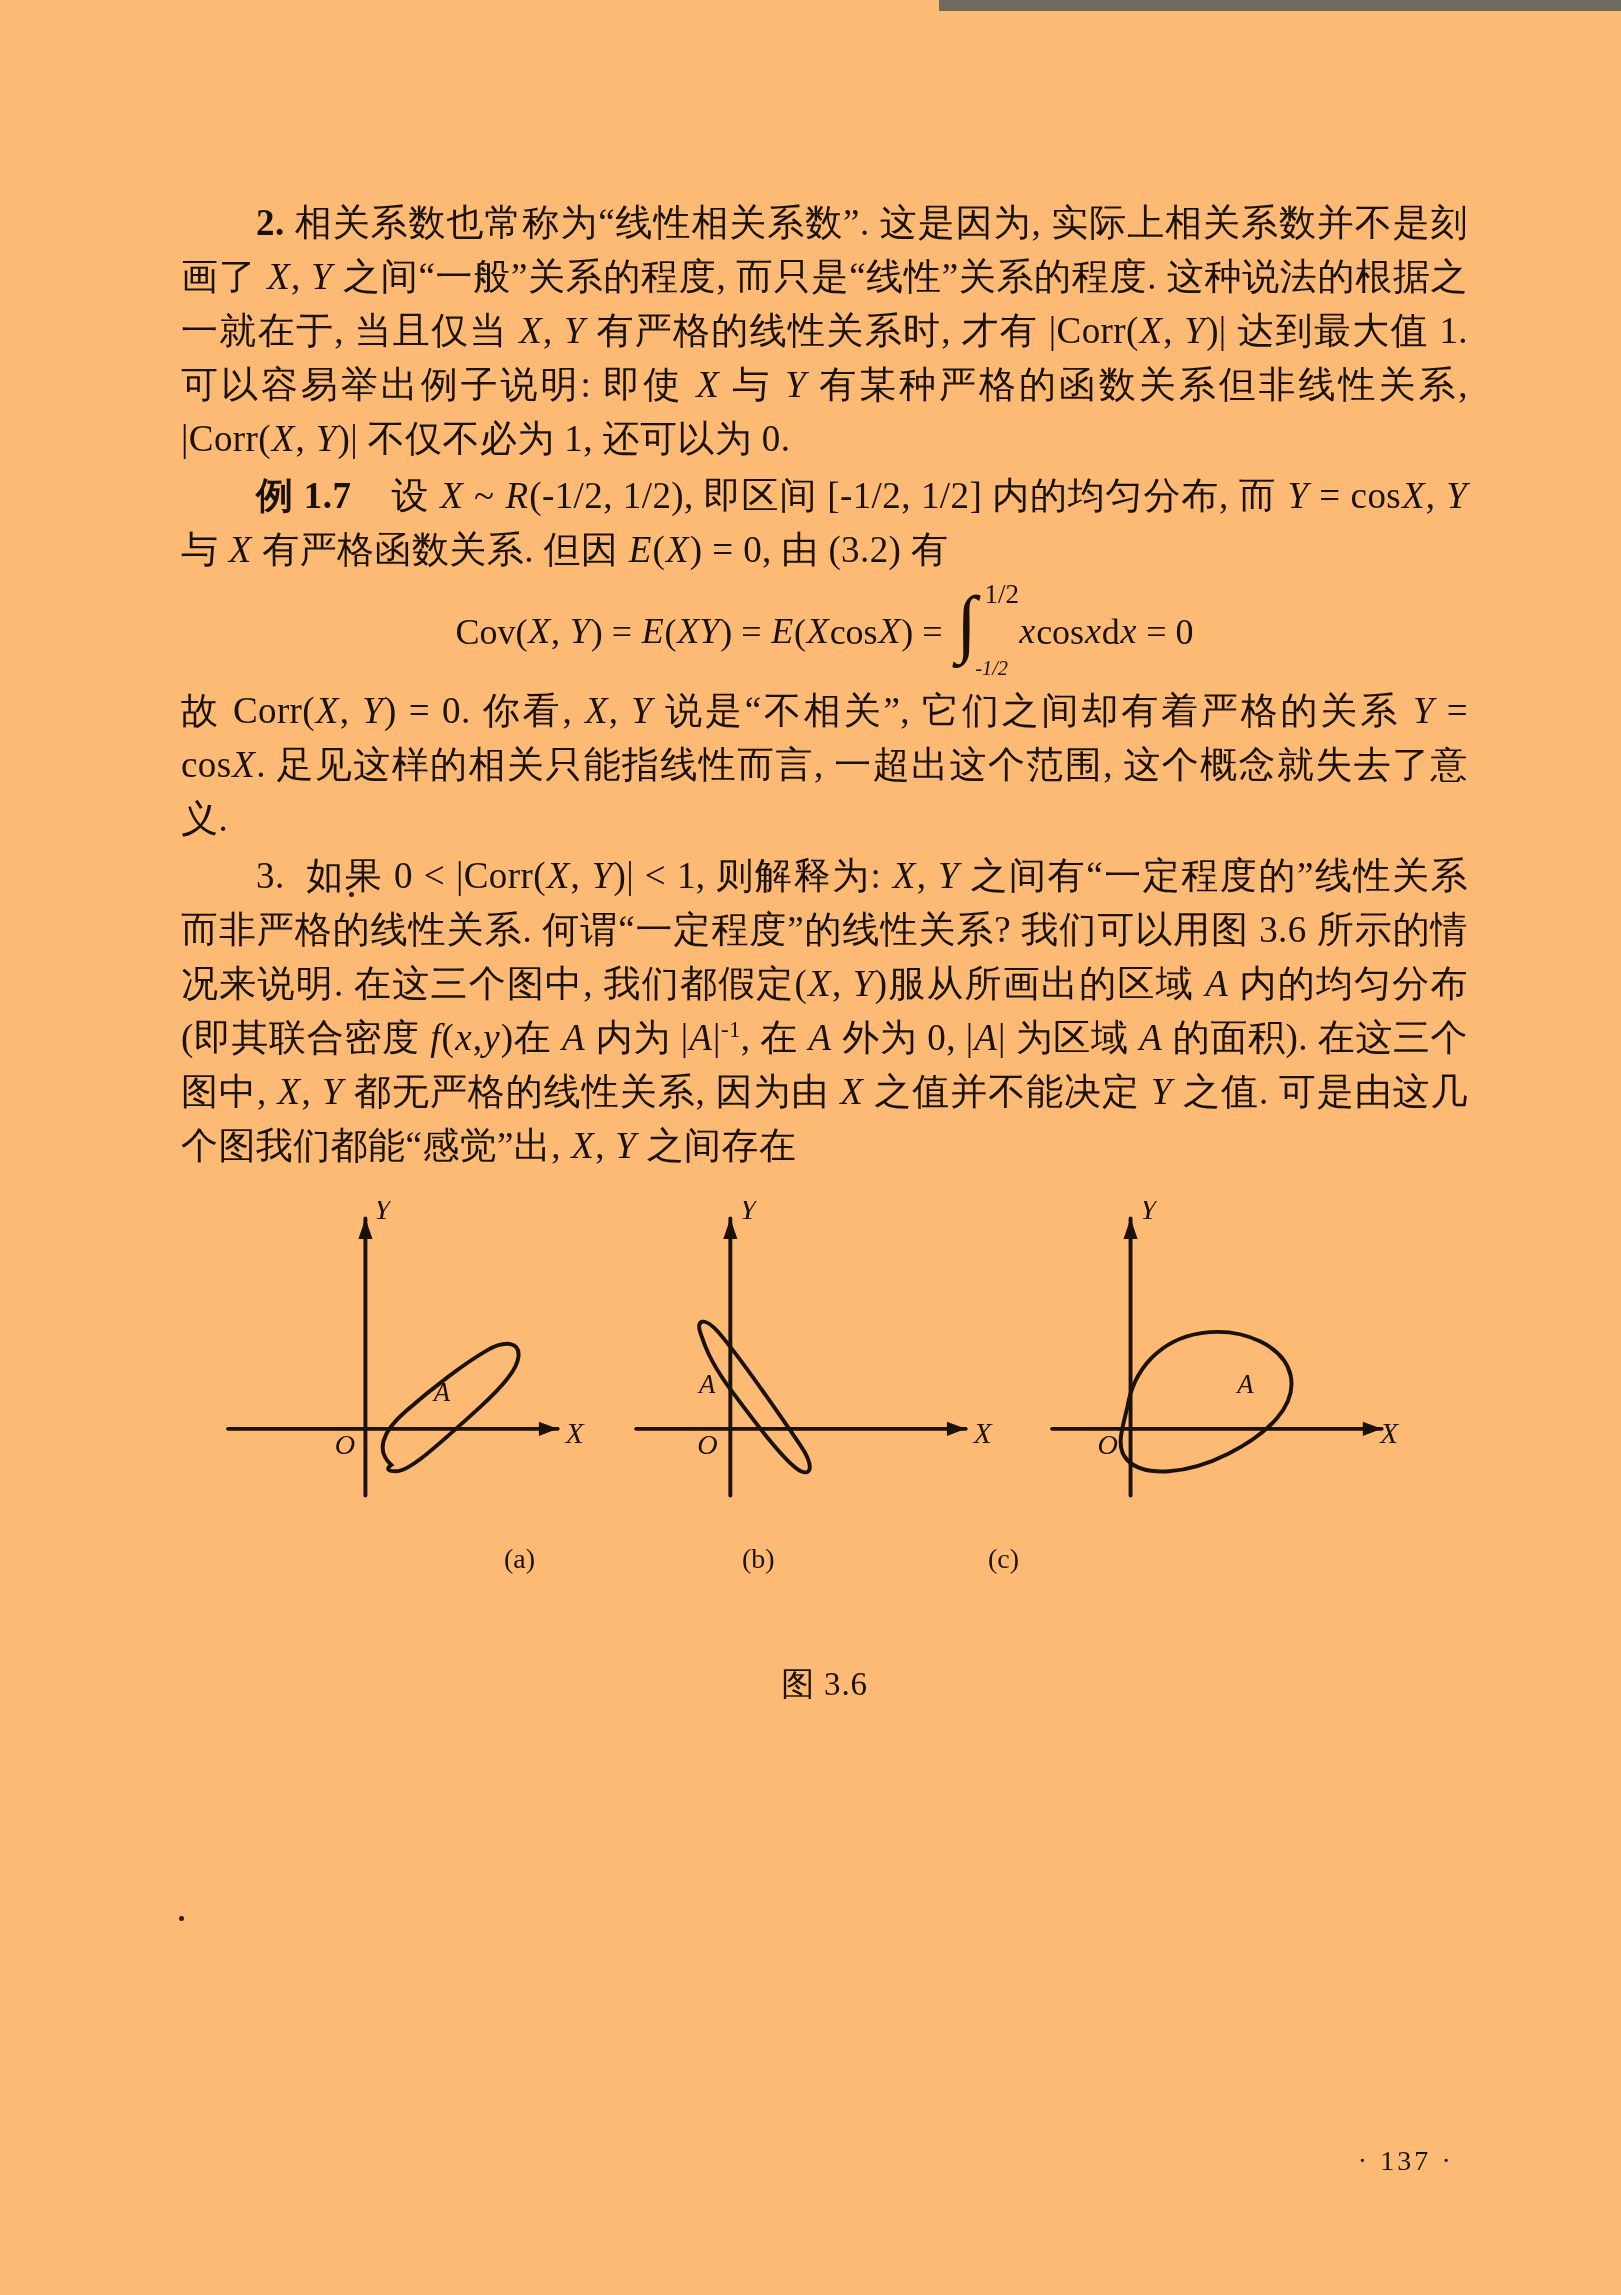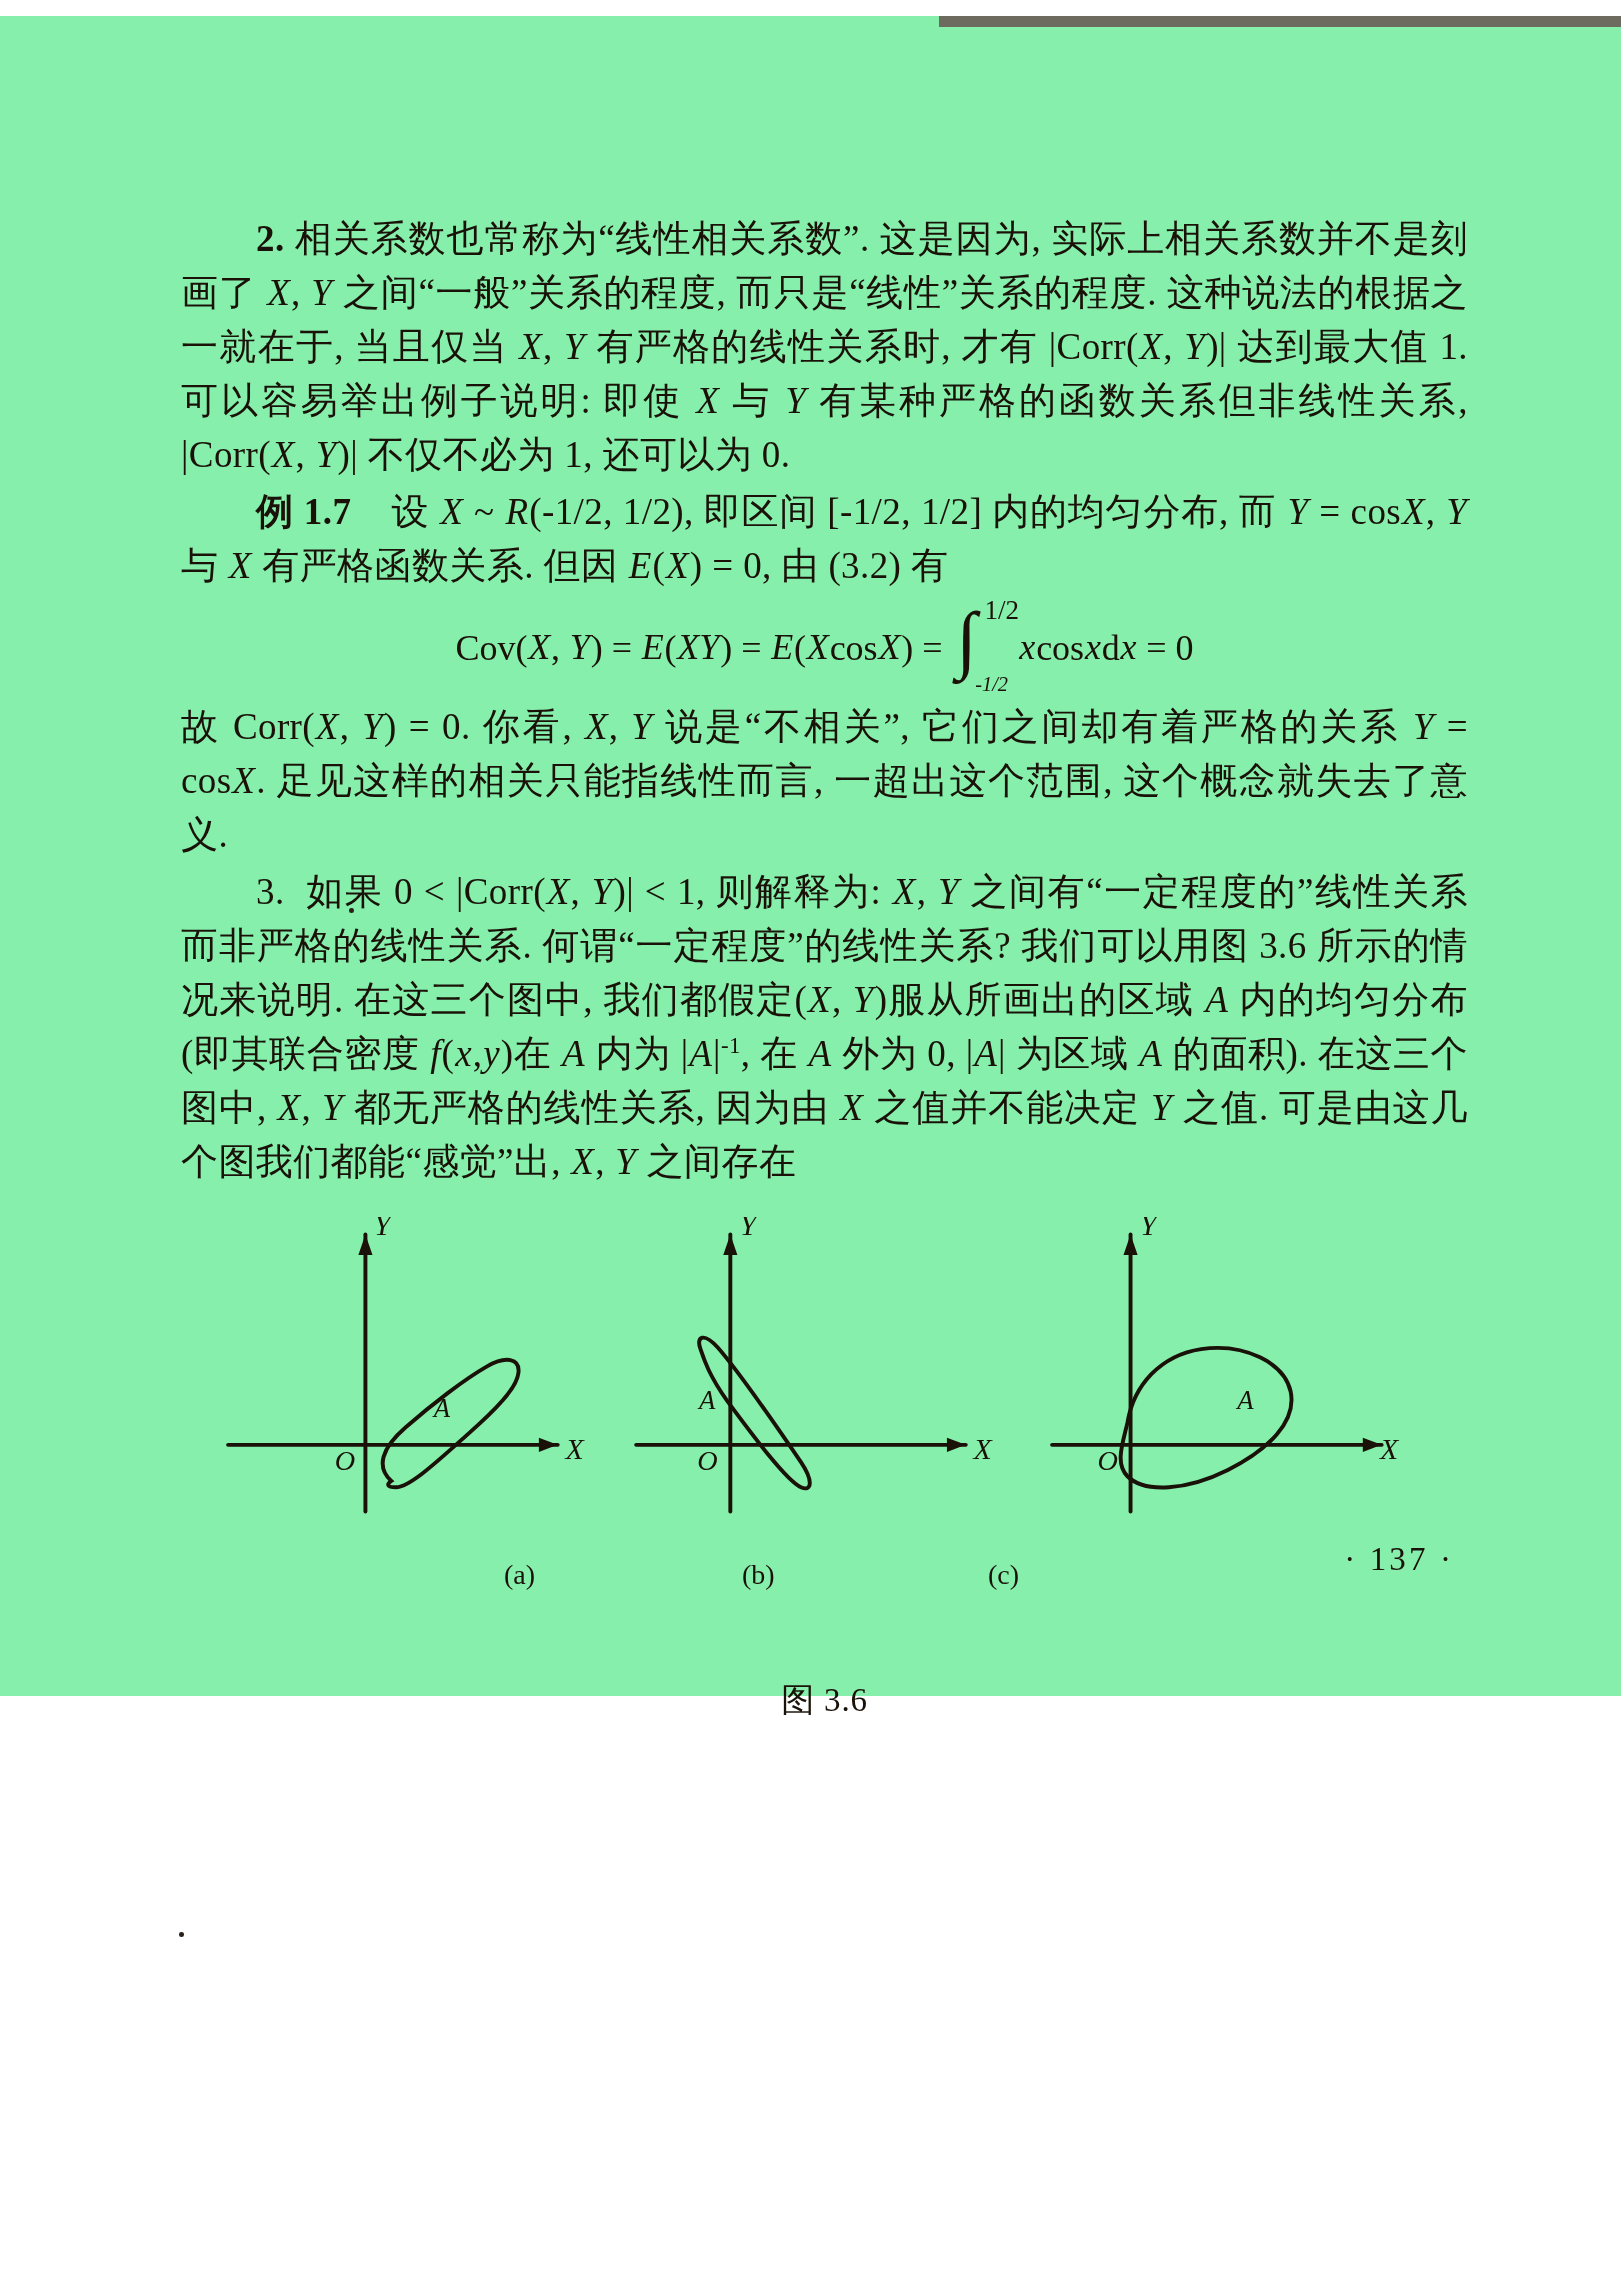--- a/index.html
+++ b/index.html
@@ -10,24 +10,24 @@
   body {
     width: 1622px;
     height: 2295px;
     position: relative;
     font-family: "Liberation Serif", serif;
     color: #1a1208;
     overflow: hidden;
   }
   .page {
     position: absolute;
-    left: 0; top: 16px;
+    left: 0; top: 0;
     width: 1622px;
-    height: 1680px;
-    background: #86efac;
+    height: 2295px;
+    background: #fdba74;
   }
   .page-body {
     position: absolute;
     left: 181px;
     top: 196px;
     width: 1287px;
   }
   .para {
     font-size: 37px;
     line-height: 1.46;
@@ -100,21 +100,21 @@
   .fig-caption {
     margin-top: 72px;
     text-align: center;
     font-size: 33px;
     letter-spacing: 0.8px;
   }
   .folio {
     position: absolute;
     right: 168px;
     bottom: 118px;
-    font-size: 33px;
+    font-size: 28px;
     letter-spacing: 3.1px;
   }
   .dot-left {
     position: absolute;
     left: 179px;
     top: 1916px;
     width: 4.7px; height: 4.7px;
     background: #2a2018;
     border-radius: 50%;
   }

